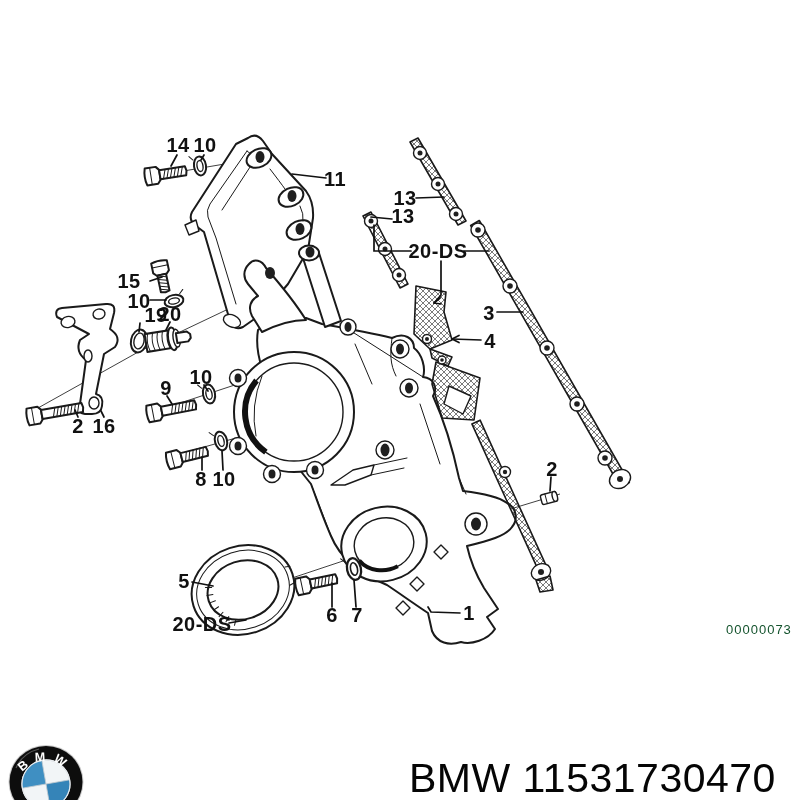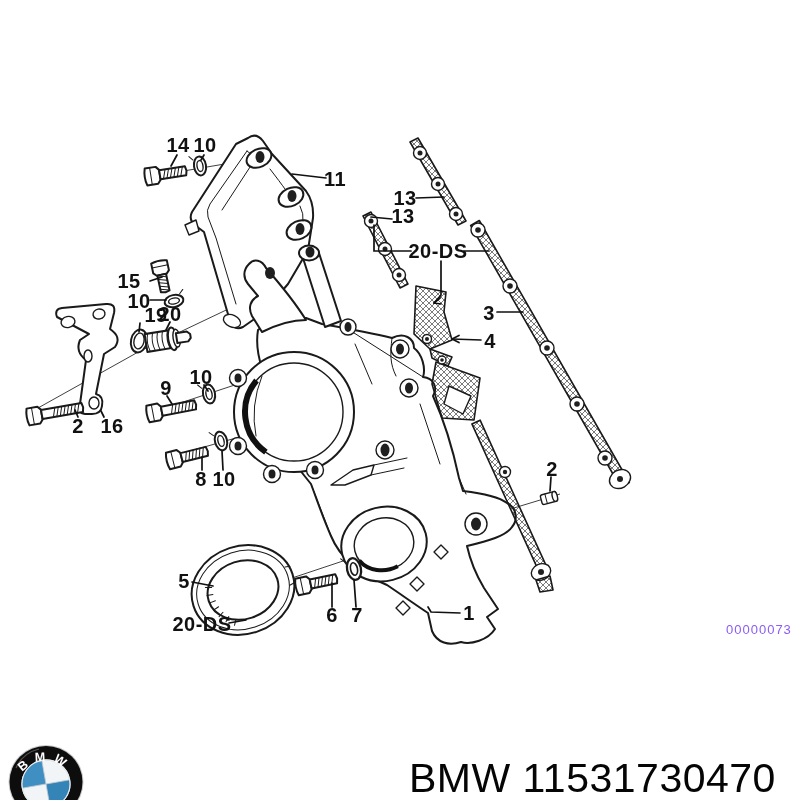--- a/index.html
+++ b/index.html
@@ -1,20 +1,20 @@
 <!DOCTYPE html>
 <html><head>
 <meta charset="utf-8">
 <style>
   html,body{margin:0;padding:0;background:#fff;}
   #page{position:relative;width:800px;height:800px;background:#fff;overflow:hidden;
         font-family:"Liberation Sans",sans-serif;margin-top:24px;}
   .callout{position:absolute;transform:translate(-50%,-50%);font-weight:bold;
            font-size:20px;color:#111;white-space:nowrap;letter-spacing:.5px;}
-  .wm{position:absolute;font-size:13px;color:#8b5cf6;letter-spacing:1px;}
+  .wm{position:absolute;font-size:13px;color:#14532d;letter-spacing:1px;}
   .th{stroke:#1a1a1a;fill:none;stroke-width:1;stroke-linecap:round;}
   .fw{fill:#fff;stroke:#1a1a1a;stroke-width:2;stroke-linejoin:round;}
   .fw1{fill:#fff;stroke:#1a1a1a;stroke-width:1.4;stroke-linejoin:round;}
   .drk{fill:#1f1f1f;stroke:none;}
   .gsk{fill:url(#xh);stroke:#1a1a1a;stroke-width:1.6;stroke-linejoin:round;}
   .axis{stroke:#2a2a2a;stroke-width:.9;fill:none;}
   .lead{stroke:#111;stroke-width:1.7;fill:none;stroke-linecap:round;}
   #footer-text{position:absolute;left:409px;top:731px;font-size:41px;color:#050505;
                letter-spacing:.5px;white-space:nowrap;}
 </style>
@@ -308,21 +308,21 @@
   <div class="callout" style="left:438px;top:227px">20-DS</div>
   <div class="callout" style="left:489px;top:289px">3</div>
   <div class="callout" style="left:490px;top:317px">4</div>
   <div class="callout" style="left:129px;top:257px">15</div>
   <div class="callout" style="left:139px;top:277px">10</div>
   <div class="callout" style="left:156px;top:291px">19</div>
   <div class="callout" style="left:170px;top:290px">20</div>
   <div class="callout" style="left:166px;top:364px">9</div>
   <div class="callout" style="left:201px;top:353px">10</div>
   <div class="callout" style="left:78px;top:402px">2</div>
-  <div class="callout" style="left:112px;top:402px">16</div>
+  <div class="callout" style="left:104px;top:402px">16</div>
   <div class="callout" style="left:201px;top:455px">8</div>
   <div class="callout" style="left:224px;top:455px">10</div>
   <div class="callout" style="left:184px;top:557px">5</div>
   <div class="callout" style="left:202px;top:600px">20-DS</div>
   <div class="callout" style="left:332px;top:591px">6</div>
   <div class="callout" style="left:357px;top:591px">7</div>
   <div class="callout" style="left:469px;top:589px">1</div>
   <div class="callout" style="left:552px;top:445px">2</div>
 
   <div class="wm" style="left:726px;top:598px">00000073</div>

